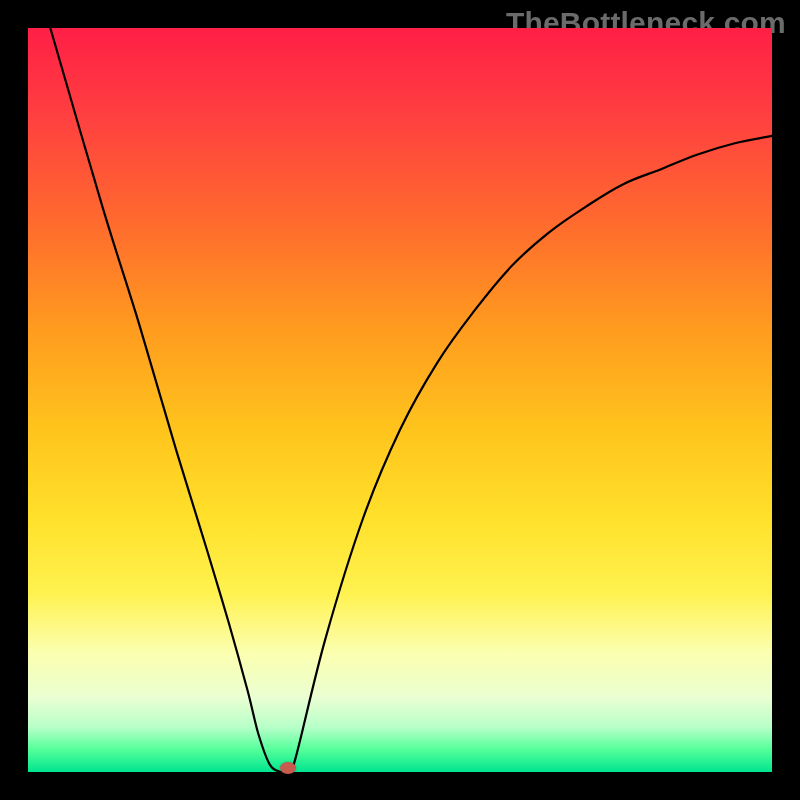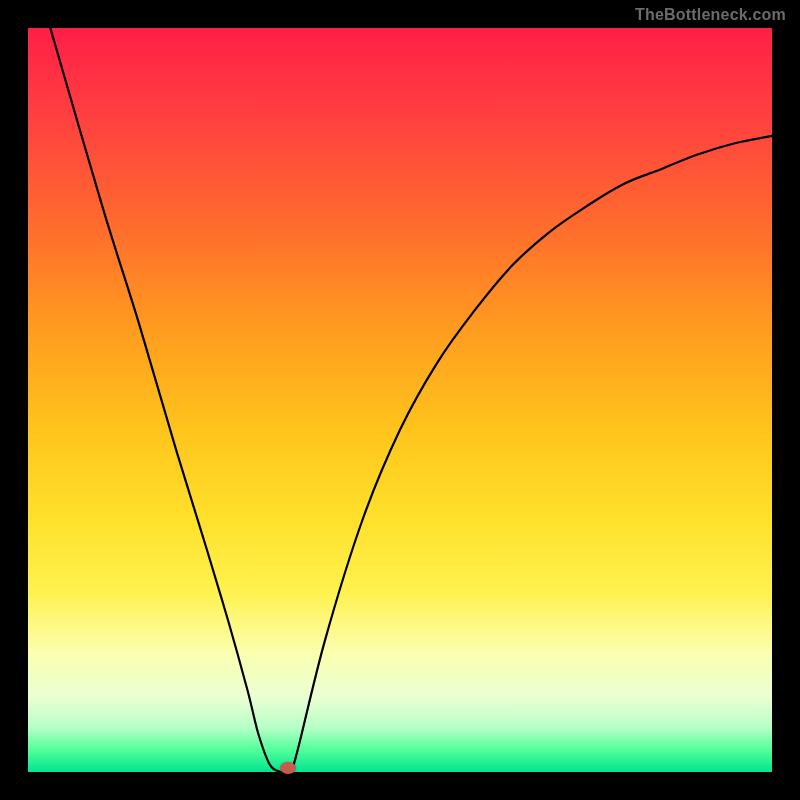--- a/index.html
+++ b/index.html
@@ -15,21 +15,21 @@
     position: relative;
     width: 800px;
     height: 800px;
     background: #000;
   }
   .watermark {
     position: absolute;
     top: 6px;
     right: 14px;
     color: #6b6b6b;
-    font-size: 16px;
+    font-size: 30px;
     font-weight: 600;
     letter-spacing: 0.2px;
     user-select: none;
   }
   .plot-area {
     position: absolute;
     left: 28px;
     top: 28px;
     width: 744px;
     height: 744px;

